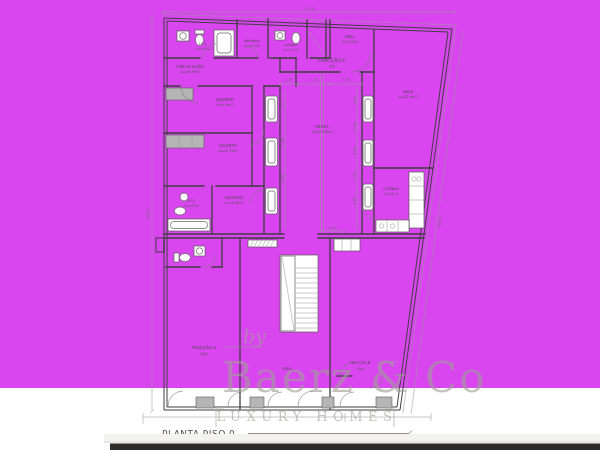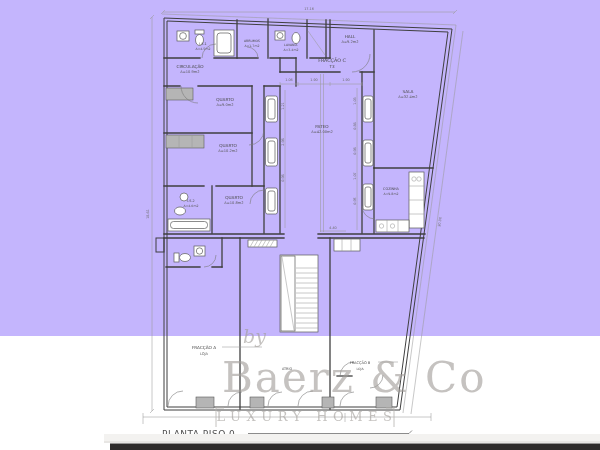--- a/index.html
+++ b/index.html
@@ -1,16 +1,16 @@
 <!DOCTYPE html>
 <html><head>
 <meta charset="utf-8">
 <style>
   html,body{margin:0;padding:0;background:#ffffff;width:600px;height:450px;overflow:hidden;}
-  .canvas{position:relative;width:600px;height:336px;background:#c4b5fd;}
+  .canvas{position:relative;width:600px;height:388px;background:#d946ef;}
   svg{display:block;}
   svg text{font-family:"DejaVu Sans","Liberation Sans",sans-serif;fill:#4a4a4a;}
   .w{stroke:#3f3f3f;stroke-width:1.3;fill:none;stroke-linecap:square;}
   .wo{stroke:#3f3f3f;stroke-width:1;fill:none;}
   .t{stroke:#9a9a9a;stroke-width:.55;fill:none;}
   .fx{stroke:#5a5a5a;stroke-width:.7;fill:#ffffff;}
   .fill{fill:#b5b5b5;stroke:#5a5a5a;stroke-width:.6;}
   .arc{stroke:#7a7a7a;stroke-width:.6;fill:none;}
   .lbl{font-size:4.2px;text-anchor:middle;}
   .lbla{font-size:3.6px;text-anchor:middle;fill:#585858;}

